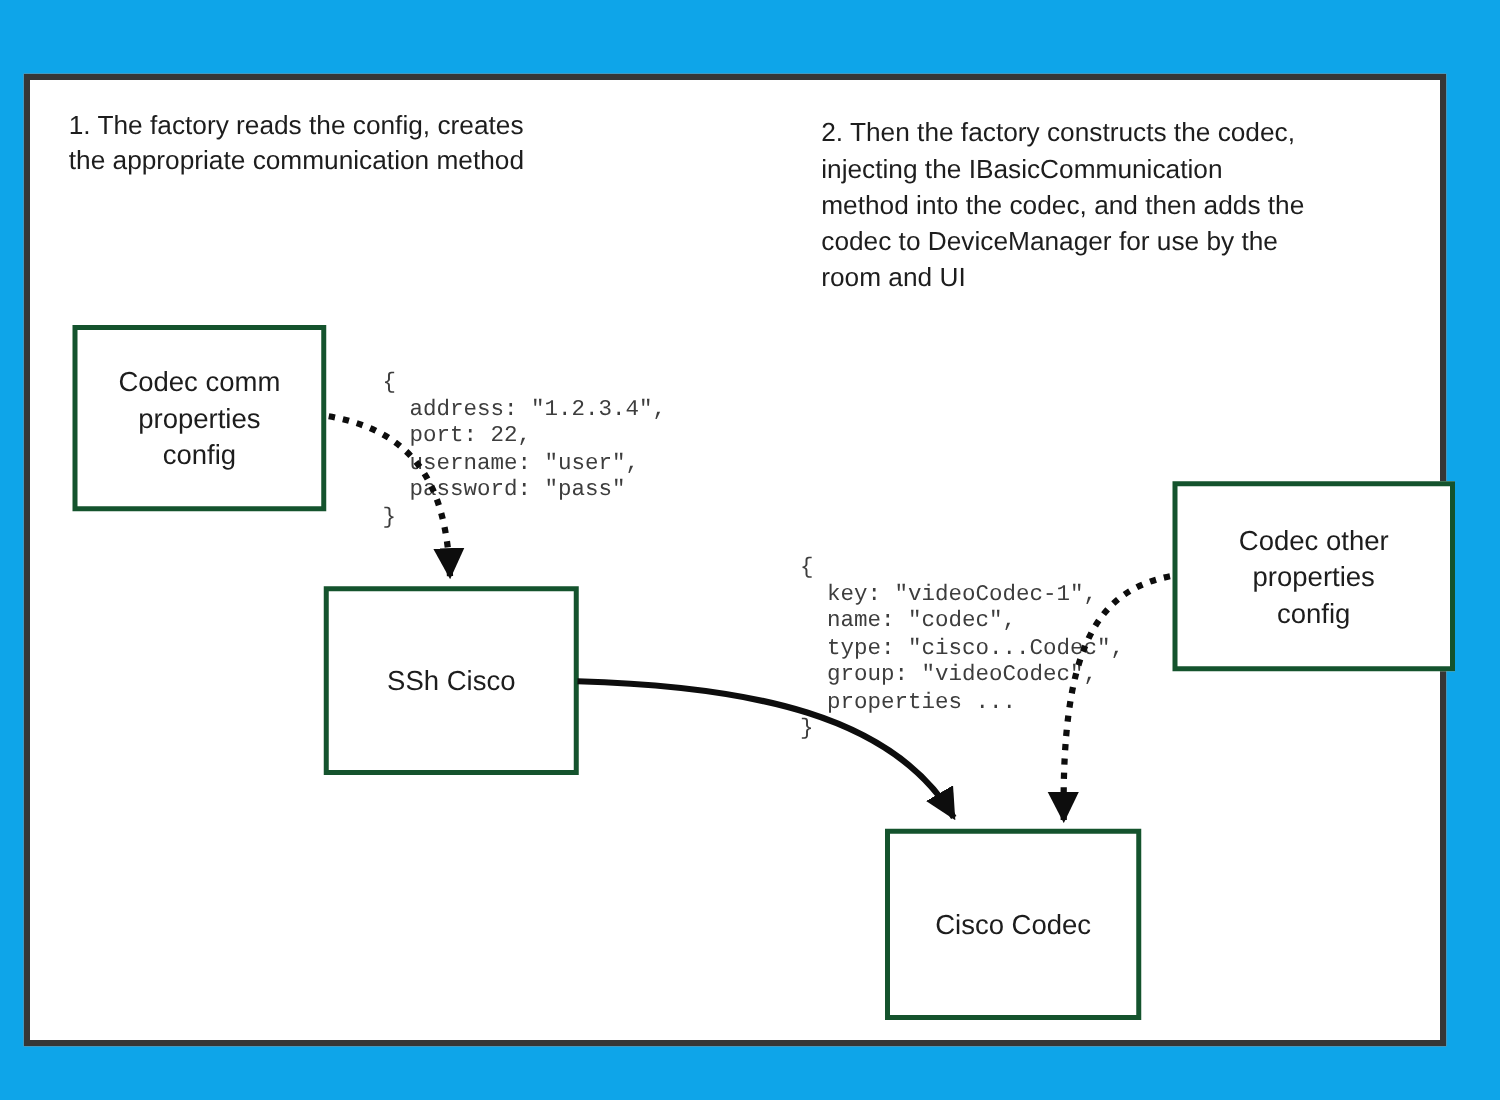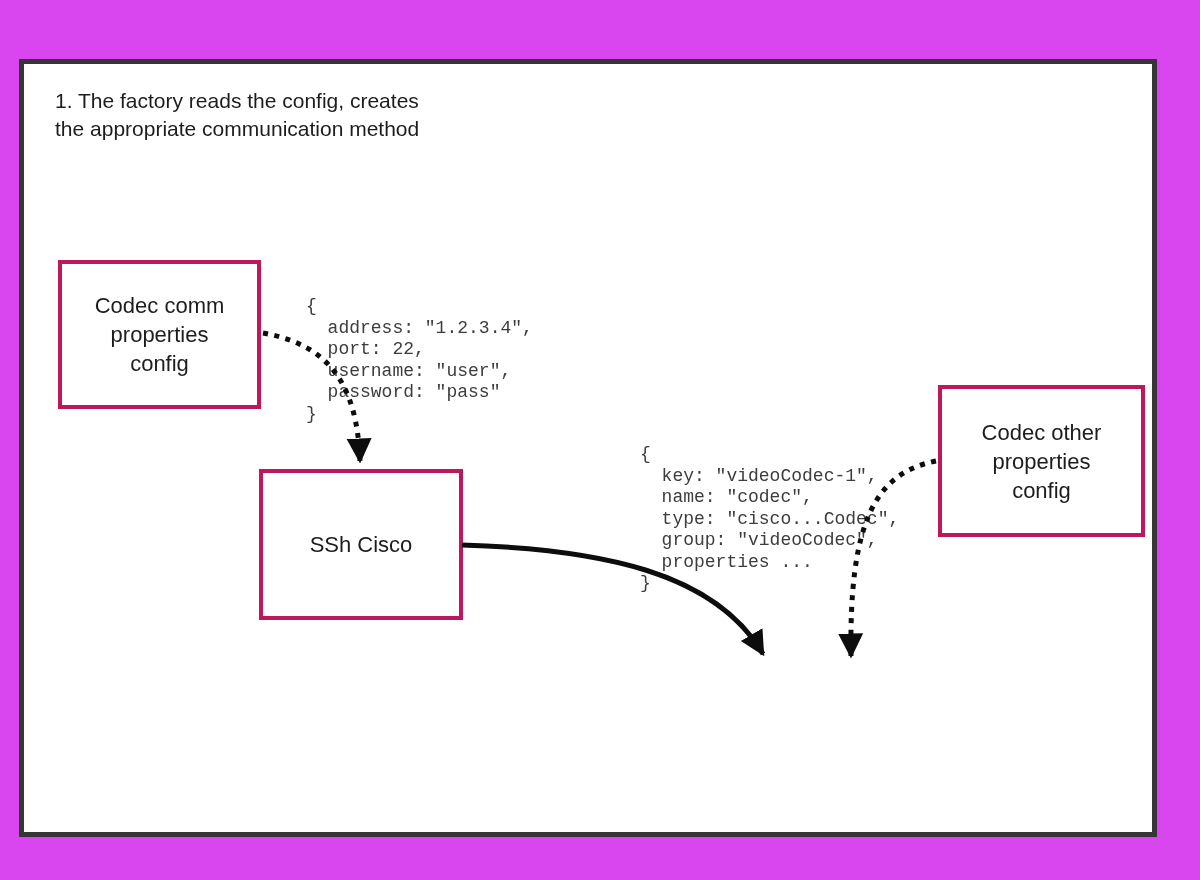--- a/index.html
+++ b/index.html
@@ -1,39 +1,39 @@
 <!DOCTYPE html>
 <html><head>
 <meta charset="utf-8">
 <style>
   html,body { margin:0; padding:0; background:#ffffff; }
   .canvas {
-    position:relative; width:1200px; height:880px; background:#d946ef;
+    position:relative; width:1200px; height:880px; background:#0ea5e9;
     font-family:"Liberation Sans", sans-serif; color:#1d1d1d; overflow:hidden;
   }
   .frame {
     position:absolute; left:19px; top:59px; width:1138px; height:778px;
     border:5px solid #363636; box-sizing:border-box; background:#ffffff;
   }
   .note {
     position:absolute; font-size:21px; line-height:28px;
     white-space:pre-line; color:#1d1d1d;
   }
   .note-step1 { left:55px;  top:87px;  }
   .note-step2 { left:657px; top:92px;  line-height:29px; }
   .note-closing { left:929px; top:679px; line-height:29px; }
   .box {
-    position:absolute; box-sizing:border-box; border:4px solid #be185d;
+    position:absolute; box-sizing:border-box; border:4px solid #14532d;
     background:#ffffff; display:flex; align-items:center; justify-content:center;
     text-align:center; font-size:22px; line-height:29px; white-space:pre-line;
     color:#1d1d1d;
   }
   .box-comm  { left:58px;  top:260px; width:203px; height:149px; }
   .box-ssh   { left:259px; top:469px; width:204px; height:151px; }
-  .box-other { left:938px; top:385px; width:207px; height:152px; }
+  .box-other { left:938px; top:385px; width:226px; height:152px; }
   .box-cisco { left:708px; top:663px; width:205px; height:153px; }
   .code {
     position:absolute; margin:0; font-family:"Liberation Mono", monospace;
     font-size:18px; line-height:21.5px; white-space:pre; color:#3d3d3d;
   }
   .code-comm  { left:306px; top:296px; }
   .code-codec { left:640px; top:444px; }
   svg.arrows { position:absolute; left:0; top:0; pointer-events:none; }
   .arrow-solid  { fill:none; stroke:#0d0d0d; stroke-width:5; }
   .arrow-dotted { fill:none; stroke:#0d0d0d; stroke-width:5; stroke-dasharray:5 6.5; }
@@ -41,38 +41,46 @@
 </head>
 <body>
 
 <div class="canvas">
 
   <div class="frame"></div>
 
   <div class="note note-step1">1. The factory reads the config, creates
 the appropriate communication method</div>
 
+  <div class="note note-step2">2. Then the factory constructs the codec,
+injecting the IBasicCommunication
+method into the codec, and then adds the
+codec to DeviceManager for use by the
+room and UI</div>
 
 
   <div class="box box-comm">
     <span>Codec comm
 properties
 config</span>
   </div>
 
   <div class="box box-ssh">
     <span>SSh Cisco</span>
   </div>
 
   <div class="box box-other">
     <span>Codec other
 properties
 config</span>
   </div>
 
+  <div class="box box-cisco">
+    <span>Cisco Codec</span>
+  </div>
 
   <pre class="code code-comm">{
   address: "1.2.3.4",
   port: 22,
   username: "user",
   password: "pass"
 }</pre>
 
   <pre class="code code-codec">{
   key: "videoCodec-1",

